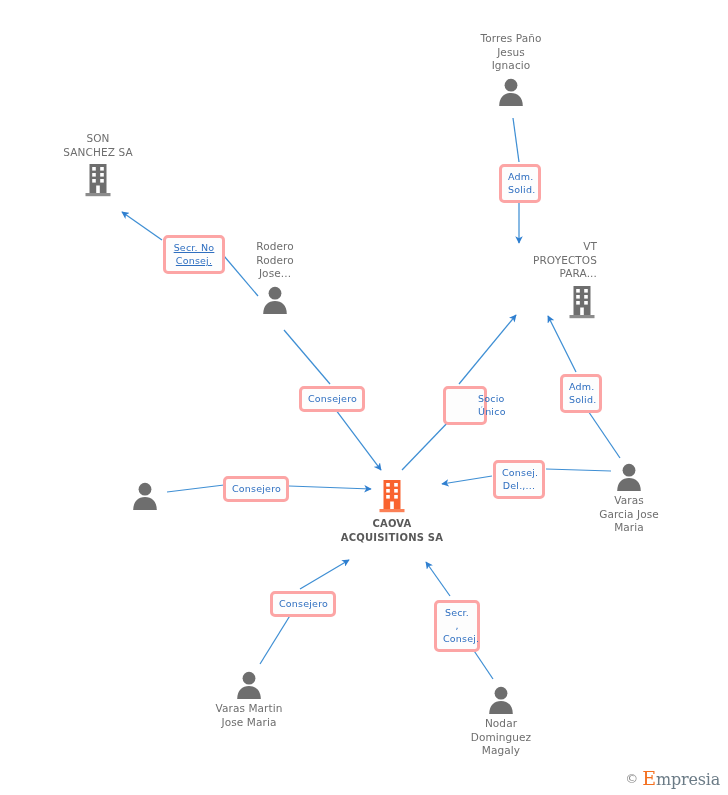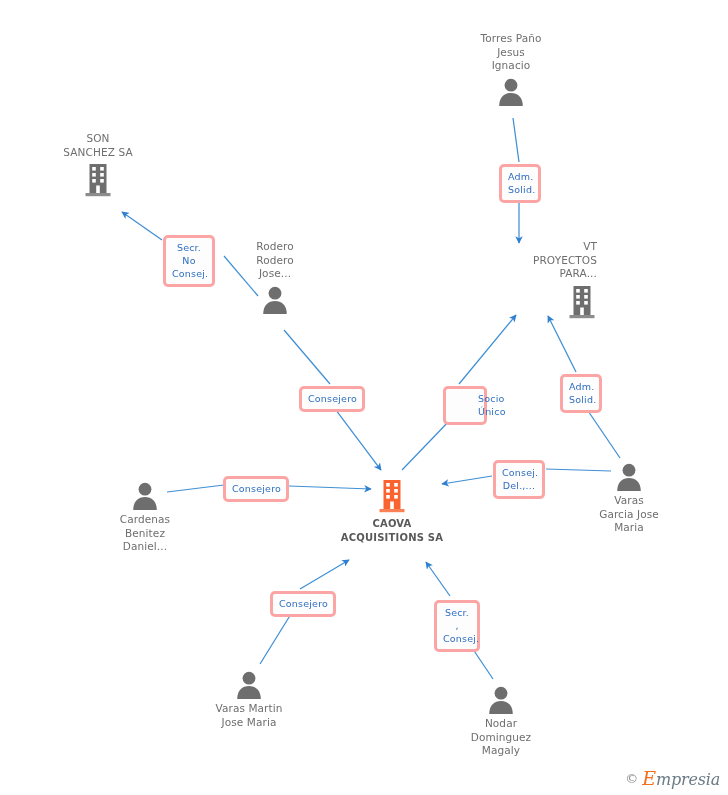--- a/index.html
+++ b/index.html
@@ -88,21 +88,20 @@
     align-items: center;
     gap: 4px;
     font-size: 15px;
   }
   #watermark .copy {
     color: #8a8a8a;
     font-size: 13px;
   }
   #watermark .brand {
     font-family: "DejaVu Serif", serif;
-    font-style: italic;
     font-size: 16px;
     color: #6b7b86;
     letter-spacing: -0.2px;
   }
   #watermark .brand .cap {
     color: #f4701f;
     font-size: 19px;
   }
 </style>
 </head>
@@ -242,23 +241,20 @@
 ACQUISITIONS SA</span>
   </div>
 
   <div class="node label-bottom" style="left:145px; top:480px;">
     <span class="icon-wrap">
       <svg width="30" height="30" viewBox="0 0 30 30">
         <circle cx="15" cy="9.2" r="6.4" fill="#6e6e6e"></circle>
         <path d="M3.2 30 C3.2 21.2 8.4 17 15 17 C21.6 17 26.8 21.2 26.8 30 Z" fill="#6e6e6e"></path>
       </svg>
     </span>
-    <span class="label">Cardenas
-Benitez
-Daniel...</span>
   </div>
 
   <div class="node label-bottom" style="left:629px; top:461px;">
     <span class="icon-wrap">
       <svg width="30" height="30" viewBox="0 0 30 30">
         <circle cx="15" cy="9.2" r="6.4" fill="#6e6e6e"></circle>
         <path d="M3.2 30 C3.2 21.2 8.4 17 15 17 C21.6 17 26.8 21.2 26.8 30 Z" fill="#6e6e6e"></path>
       </svg>
     </span>
     <span class="label">Varas
@@ -285,21 +281,21 @@
       </svg>
     </span>
     <span class="label">Nodar
 Dominguez
 Magaly</span>
   </div>
 
   <div class="chip" style="left:499px; top:164px; width:42px;">Adm.
 Solid.</div>
 
-  <div class="chip" style="left:163px; top:235px; width:52px;">Secr.  No
+  <div class="chip" style="left:163px; top:235px; width:62px;text-decoration:underline;">Secr.  No
 Consej.</div>
 
   <div class="chip" style="left:299px; top:386px; width:66px;">Consejero</div>
 
   <div class="chip" style="left:443px; top:386px; width:42px;padding-left:32px;">Socio
 Único</div>
 
   <div class="chip" style="left:560px; top:374px; width:42px;">Adm.
 Solid.</div>
 

